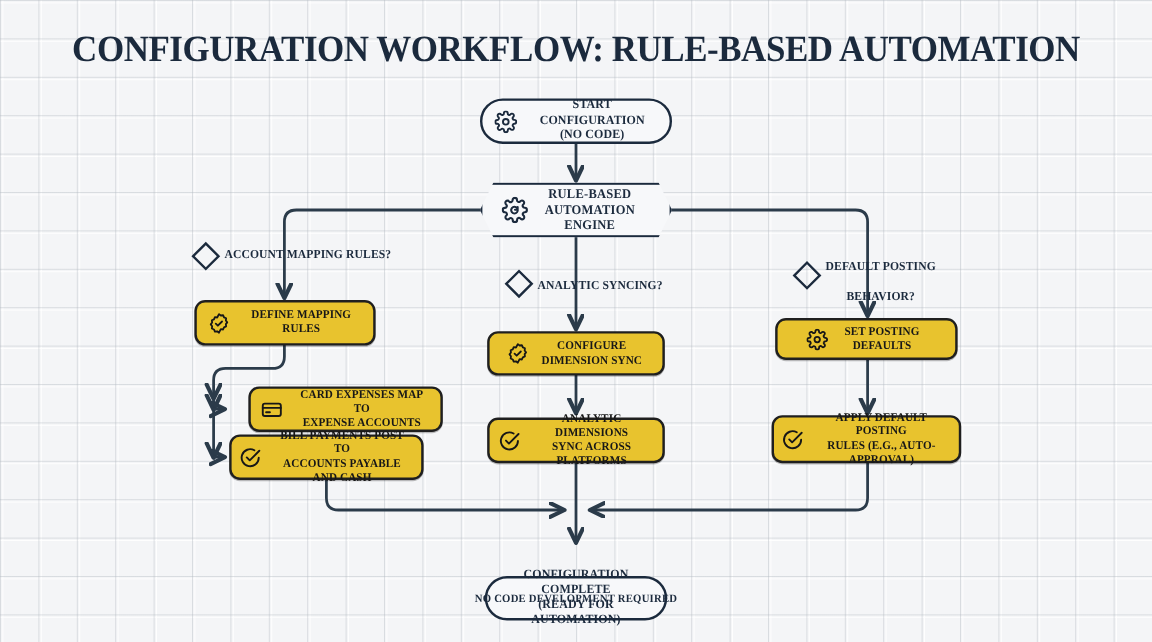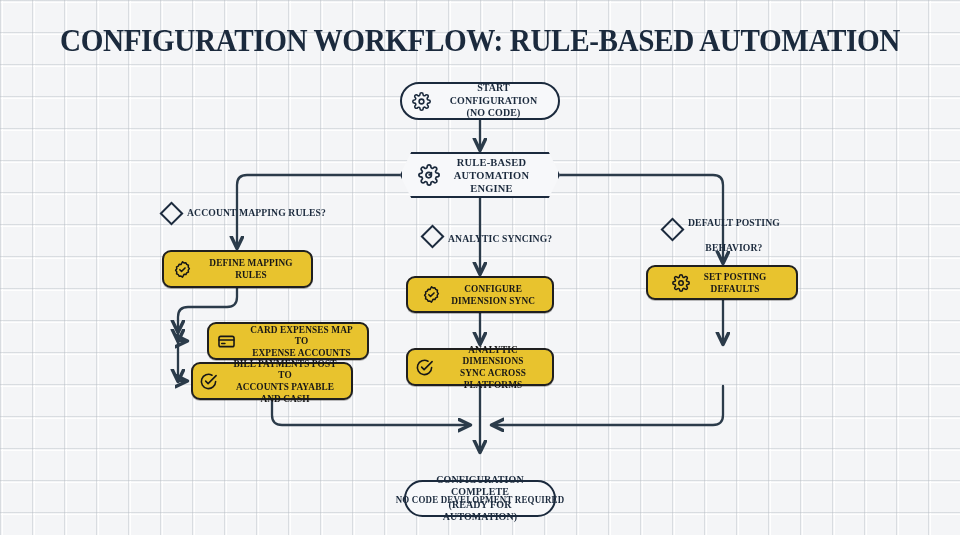--- a/index.html
+++ b/index.html
@@ -312,20 +312,32 @@
   <div class="node gold" style="left:646px; top:265px; width:152px; height:35px; gap:8px; padding:0 24px;">
     <span class="ico">
       <svg width="18" height="18" viewBox="0 0 24 24" fill="none" stroke="#171717" stroke-width="2" stroke-linecap="round" stroke-linejoin="round">
         <circle cx="12" cy="12" r="3"></circle>
         <path d="M19.4 15a1.6 1.6 0 0 0 .3 1.8l.1.1a2 2 0 1 1-2.8 2.8l-.1-.1a1.6 1.6 0 0 0-1.8-.3 1.6 1.6 0 0 0-1 1.5V21a2 2 0 1 1-4 0v-.1A1.6 1.6 0 0 0 9 19.4a1.6 1.6 0 0 0-1.8.3l-.1.1a2 2 0 1 1-2.8-2.8l.1-.1a1.6 1.6 0 0 0 .3-1.8 1.6 1.6 0 0 0-1.5-1H3a2 2 0 1 1 0-4h.1A1.6 1.6 0 0 0 4.6 9a1.6 1.6 0 0 0-.3-1.8l-.1-.1a2 2 0 1 1 2.8-2.8l.1.1a1.6 1.6 0 0 0 1.8.3H9a1.6 1.6 0 0 0 1-1.5V3a2 2 0 1 1 4 0v.1a1.6 1.6 0 0 0 1 1.5 1.6 1.6 0 0 0 1.8-.3l.1-.1a2 2 0 1 1 2.8 2.8l-.1.1a1.6 1.6 0 0 0-.3 1.8V9a1.6 1.6 0 0 0 1.5 1H21a2 2 0 1 1 0 4h-.1a1.6 1.6 0 0 0-1.5 1z"></path>
       </svg>
     </span>
     <span class="lbl">SET POSTING DEFAULTS</span>
   </div>
 
+  <div class="node gold" style="left:643px; top:346px; width:158px; height:40px; gap:6px; padding:0 6px;">
+    <span class="ico">
+      <svg width="19" height="19" viewBox="0 0 24 24" fill="none" stroke="#171717" stroke-width="2" stroke-linecap="round" stroke-linejoin="round">
+        <path d="M21 12a9 9 0 1 1-4.6-7.9"></path>
+        <path d="M8.4 11.6l3.1 3.1L21.6 4.6"></path>
+      </svg>
+    </span>
+    <span class="lbl">
+      <span>APPLY DEFAULT POSTING</span><br>
+      <span>RULES (E.G., AUTO-APPROVAL)</span>
+    </span>
+  </div>
 
   <div class="node pill" style="left:404px; top:456px; width:152px; height:37px; padding:0 10px;margin-top:24px;">
     <span class="lbl">
       <span>CONFIGURATION COMPLETE</span><br>
       <span>(READY FOR AUTOMATION)</span>
     </span>
   </div>
 
   <div id="caption">NO CODE DEVELOPMENT REQUIRED</div>
 

